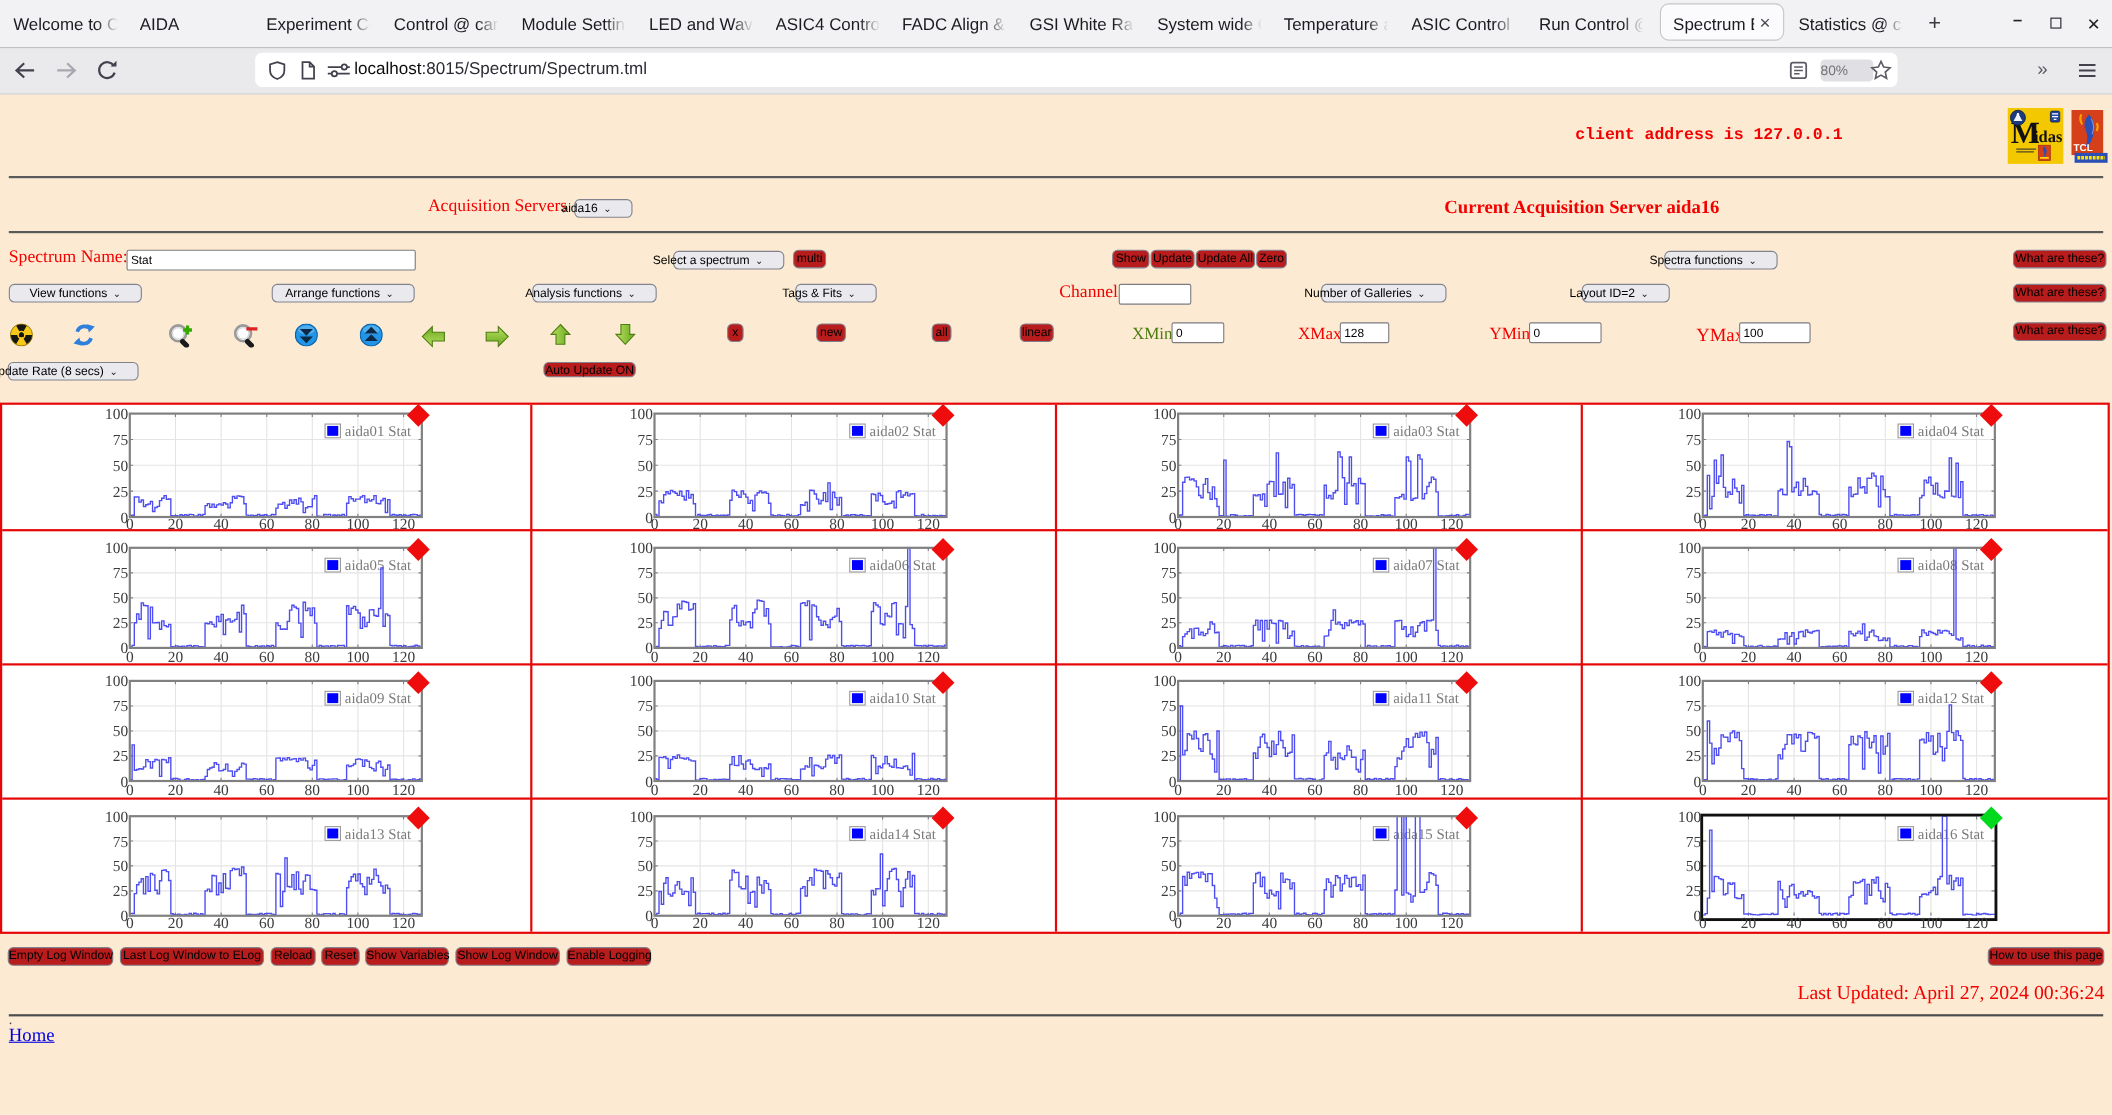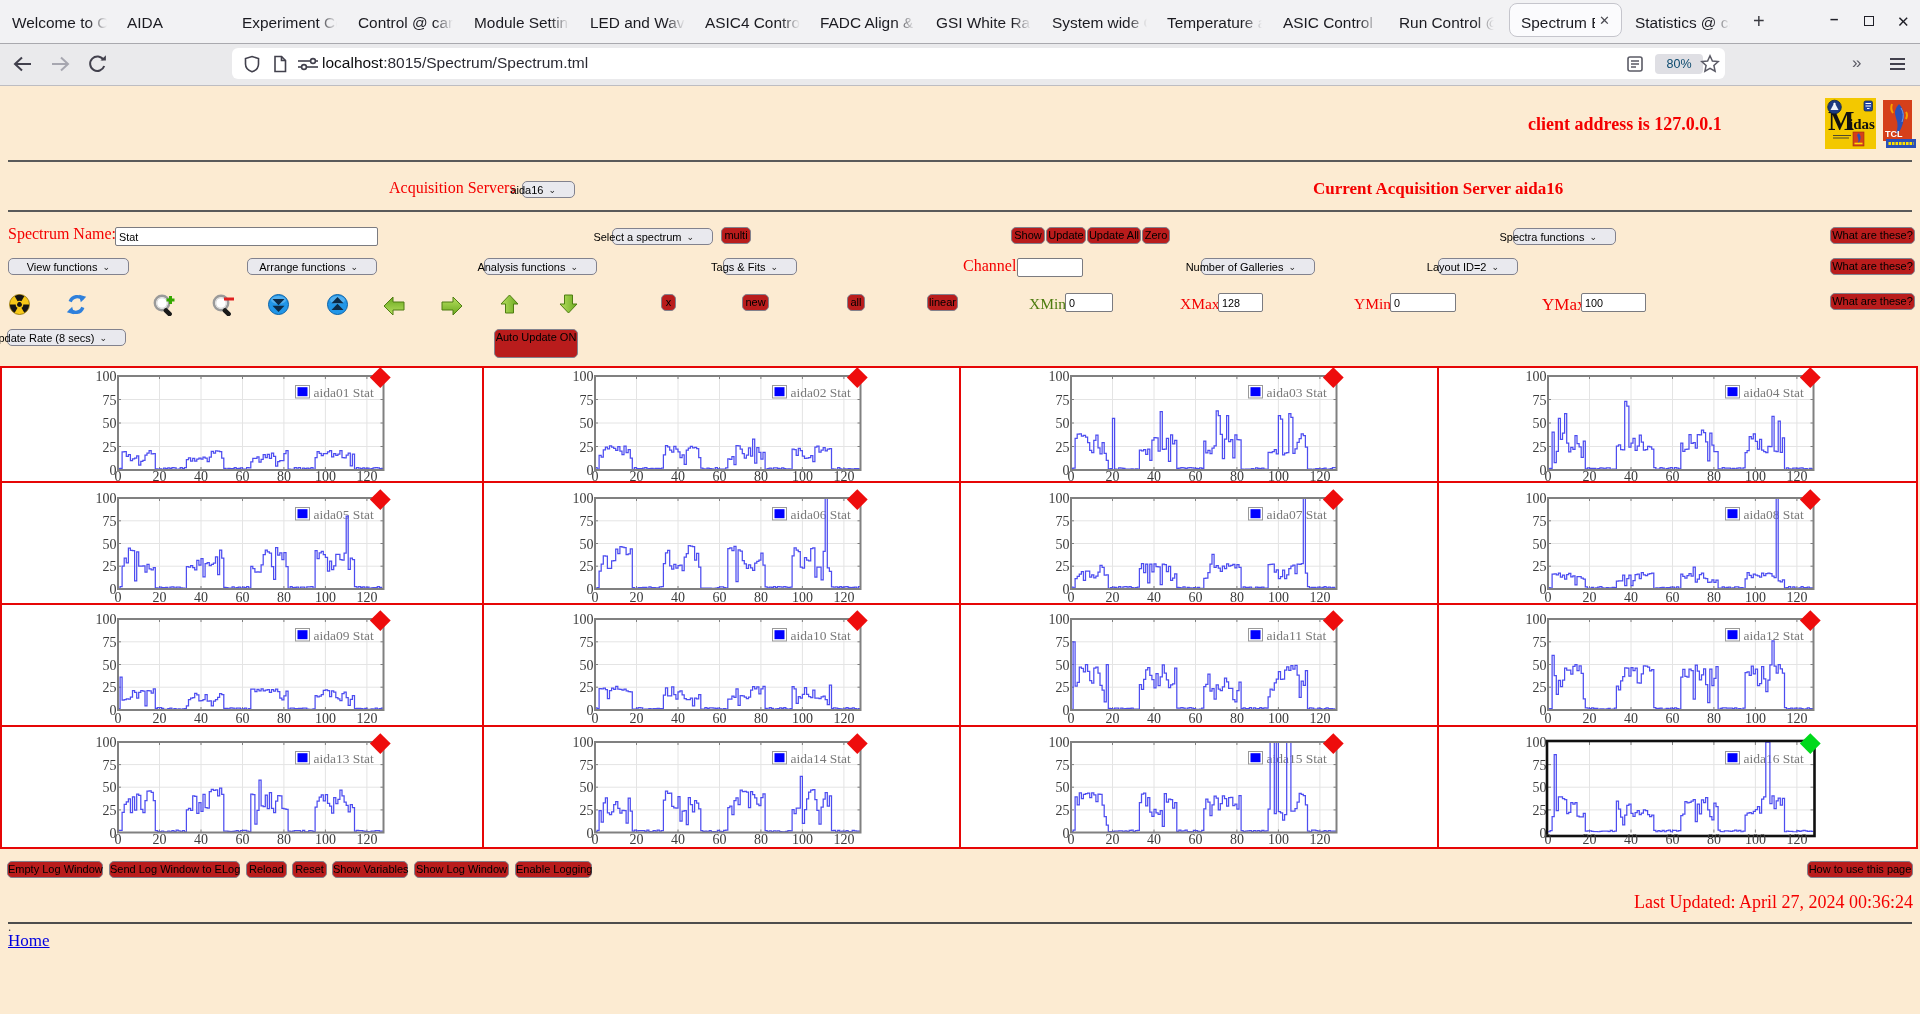--- a/index.html
+++ b/index.html
@@ -68,30 +68,30 @@
         <line x1="1" y1="11" x2="4" y2="11"></line>
         <circle cx="7" cy="11" r="2.4"></circle>
         <line x1="9.5" y1="11" x2="21" y2="11"></line>
       </g>
     </svg>
     <div style="position:absolute;left:322px;top:54px;font:15.5px 'Liberation Sans';color:#0c0c0d">localhost<span style="color:#2b2b33">:8015/Spectrum/Spectrum.tml</span></div>
     <svg style="position:absolute;left:1626px;top:55px" width="18" height="18" viewBox="0 0 18 18">
       <rect x="2" y="2" width="14" height="14" rx="2" fill="none" stroke="#5b5b66" stroke-width="1.6"></rect>
       <path d="M5 6 h8 M5 9 h8 M5 12 h5" stroke="#5b5b66" stroke-width="1.4"></path>
     </svg>
-    <div style="position:absolute;left:1655px;top:54px;width:48px;height:20px;background:#dfdfe4;border-radius:4px;font:12.5px 'Liberation Sans';color:#0c4a6e;text-align:center;line-height:20px">80%</div>
+    <div style="position:absolute;left:1655px;top:54px;width:48px;height:20px;background:#dfdfe4;border-radius:4px;font:12.5px 'Liberation Sans';color:#737373;text-align:left;line-height:20px">80%</div>
     <svg style="position:absolute;left:1700px;top:54px" width="20" height="20" viewBox="0 0 20 20">
       <path d="M10 1.8 L12.4 7 L18.2 7.6 L13.9 11.5 L15.1 17.2 L10 14.3 L4.9 17.2 L6.1 11.5 L1.8 7.6 L7.6 7 Z" fill="none" stroke="#5b5b66" stroke-width="1.5"></path>
     </svg>
     <div style="position:absolute;left:1852px;top:53px;font:17px 'Liberation Sans';color:#5b5b66">»</div>
     <svg style="position:absolute;left:1888px;top:55px" width="19" height="18" viewBox="0 0 19 18">
       <path d="M2 4 h15 M2 9 h15 M2 14 h15" stroke="#42414d" stroke-width="1.8"></path>
     </svg>
     <div style="position:absolute;left:0;top:86px;width:1920px;height:928px;background:#fcebd2"></div>
-    <div style="position:absolute;left:1528px;top:114px;font-weight:bold;font-family:Liberation Serif, serif;font-size:18px;color:#f40000;white-space:nowrap">client address is 127.0.0.1</div>
+    <div style="position:absolute;left:1432px;top:114px;font-weight:bold;font-family:Liberation Mono, monospace;font-size:15px;color:#f40000;white-space:nowrap">client address is 127.0.0.1</div>
     <svg style="position:absolute;left:1825px;top:98px" width="51" height="51" viewBox="0 0 51 51">
       <rect width="51" height="51" fill="#f3c800"></rect>
       <text x="3" y="32" font-family="Liberation Serif" font-size="28px" font-weight="bold" fill="#111">M</text>
       <text x="24" y="31" font-family="Liberation Serif" font-size="15px" font-weight="bold" fill="#111">idas</text>
       <circle cx="9.5" cy="9" r="6.8" fill="#1c3a80" stroke="#0d2247" stroke-width="0.8"></circle>
       <polygon points="9.5,4.5 13.5,12 5.5,12" fill="#eef3fa"></polygon>
       <circle cx="9.5" cy="5.8" r="1.1" fill="#fff"></circle>
       <rect x="39" y="3" width="8.5" height="10" rx="1.5" fill="#2244a0" stroke="#0d2247" stroke-width="0.7"></rect>
       <path d="M40.5 5.5 h5.5 M40.5 8 h5.5 M42 10.5 h2.5" stroke="#fff" stroke-width="1" fill="none"></path>
       <g stroke="#333" stroke-width="1.1">
@@ -262,21 +262,21 @@
     <div class="inp" style="left:1218px;top:293px;width:45px;height:19px;line-height:18px">128</div>
     <div style="position:absolute;left:1354px;top:295px;font-family:'Liberation Serif';font-size:15.5px;color:#f40000;white-space:nowrap">YMin</div>
     <div class="inp" style="left:1390px;top:293px;width:66px;height:19px;line-height:18px">0</div>
     <div style="position:absolute;left:1542px;top:295px;font-family:'Liberation Serif';font-size:17px;color:#f40000;white-space:nowrap">YMax</div>
     <div class="inp" style="left:1581px;top:293px;width:65px;height:19px;line-height:18px">100</div>
     <div class="btn" style="left:1830px;top:293px;width:85px;height:17px;line-height:14px">What are these?</div>
     <div class="sel" style="left:7px;top:329px;width:119px;height:17px;line-height:16px">
       <span>Update Rate (8 secs)</span>
       <span class="chev">⌄</span>
     </div>
-    <div class="btn" style="left:494px;top:329px;width:84px;height:29px;line-height:14px">Auto Update ON</div>
+    <div class="btn" style="left:494px;top:329px;width:84px;height:14px;line-height:14px">Auto Update ON</div>
     <div style="position:absolute;left:0px;top:366px;width:1918px;height:483px;background:#fff;border:2px solid #e60606;box-sizing:border-box"></div>
     <div style="position:absolute;left:481.5px;top:368px;width:2px;height:479px;background:#e60606"></div>
     <div style="position:absolute;left:959px;top:368px;width:2px;height:479px;background:#e60606"></div>
     <div style="position:absolute;left:1436.5px;top:368px;width:2px;height:479px;background:#e60606"></div>
     <div style="position:absolute;left:2px;top:480.5px;width:1914px;height:2px;background:#e60606"></div>
     <div style="position:absolute;left:2px;top:603px;width:1914px;height:2px;background:#e60606"></div>
     <div style="position:absolute;left:2px;top:725px;width:1914px;height:2px;background:#e60606"></div>
     <div style="position:absolute;left:88.0px;top:365.8px;width:310px;height:125px">
       <svg width="310" height="125" viewBox="0 0 310 125" style="position:absolute">
         <defs>
@@ -1263,21 +1263,21 @@
           <text x="113.0" y="111.7" text-anchor="middle">40</text>
           <text x="154.5" y="111.7" text-anchor="middle">60</text>
           <text x="195.9" y="111.7" text-anchor="middle">80</text>
           <text x="237.4" y="111.7" text-anchor="middle">100</text>
           <text x="278.9" y="111.7" text-anchor="middle">120</text>
         </g>
         <polygon points="292.3,1.2 302.7,11.6 292.3,22.0 281.9,11.6" fill="#00d91c"></polygon>
       </svg>
     </div>
     <div class="btn" style="left:7px;top:861px;width:96px;height:17px;line-height:14px">Empty Log Window</div>
-    <div class="btn" style="left:109px;top:861px;width:131px;height:17px;line-height:14px">Send Log Window to ELog</div>
+    <div class="btn" style="left:109px;top:861px;width:131px;height:17px;line-height:14px">Last Log Window to ELog</div>
     <div class="btn" style="left:246px;top:861px;width:41px;height:17px;line-height:14px">Reload</div>
     <div class="btn" style="left:292px;top:861px;width:35px;height:17px;line-height:14px">Reset</div>
     <div class="btn" style="left:332px;top:861px;width:76px;height:17px;line-height:14px">Show Variables</div>
     <div class="btn" style="left:414px;top:861px;width:95px;height:17px;line-height:14px">Show Log Window</div>
     <div class="btn" style="left:515px;top:861px;width:77px;height:17px;line-height:14px">Enable Logging</div>
     <div class="btn" style="left:1807px;top:861px;width:106px;height:17px;line-height:14px">How to use this page</div>
     <div style="position:absolute;right:7px;top:892px;font-family:'Liberation Serif';font-size:18px;color:#f40000">Last Updated: April 27, 2024 00:36:24</div>
     <div class="hr" style="top:922px;background:#4d4d4d"></div>
     <div style="position:absolute;left:8px;top:919px;font-family:'Liberation Serif';font-size:13px;color:#444">.</div>
     <div style="position:absolute;left:8px;top:931px;font-family:'Liberation Serif';font-size:17px;color:#0000e0;text-decoration:underline">Home</div>

